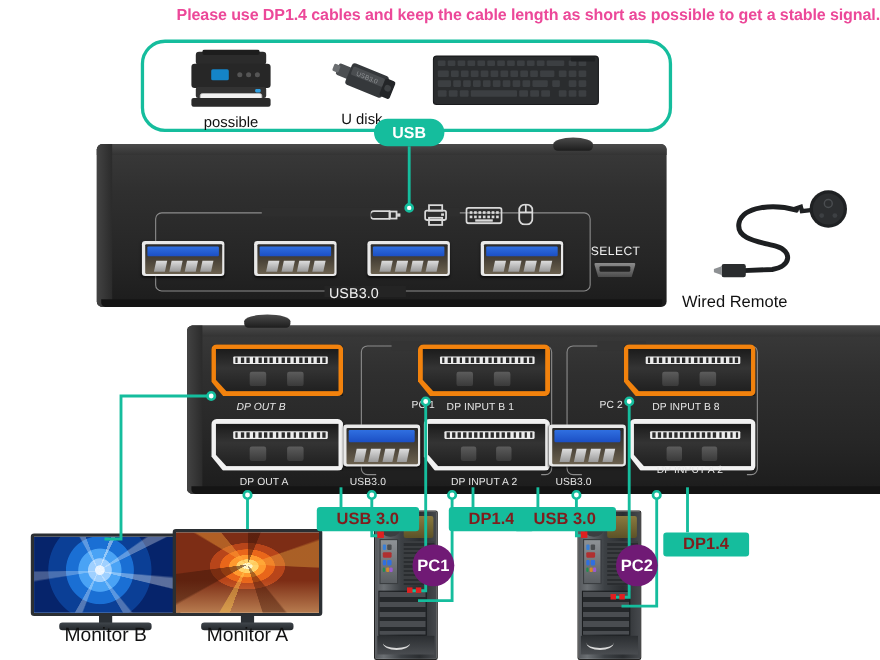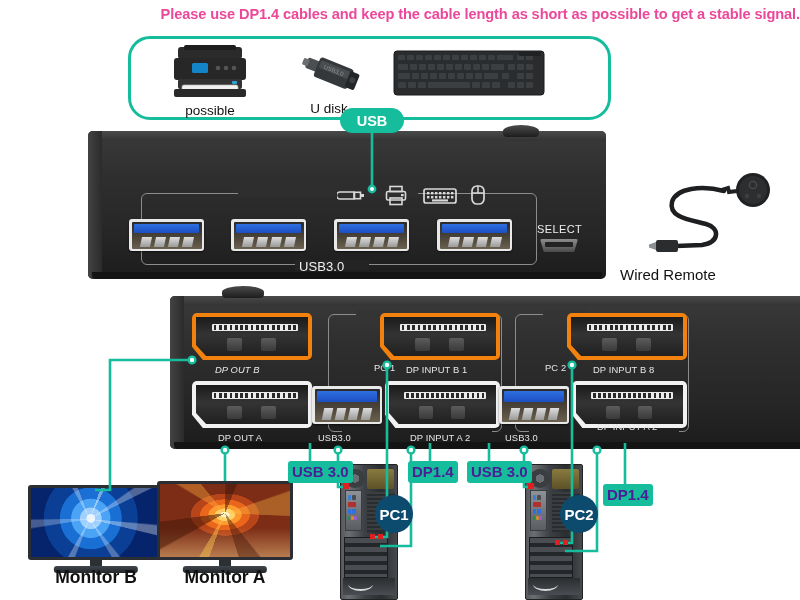--- a/index.html
+++ b/index.html
@@ -183,21 +183,21 @@
     bottom: -13px; width: 62%; height: 7px;
     background: linear-gradient(180deg,#40464c,#23272b);
     border-radius: 3px;
   }
   .mon-neck {
     position: absolute; left: 50%; transform: translateX(-50%);
     bottom: -8px; width: 12px; height: 8px; background: #2b3035;
   }
   .mon-cap {
     position: absolute; width: 100%; text-align: center;
-    font-size: 17.5px; font-weight: bold; color: #111;
+    font-size: 17.5px; font-weight: normal; color: #111;
     white-space: nowrap;
   }
   .screenB {
     width:100%;height:100%;
     background:
       radial-gradient(circle at 46% 44%, #eaf4ff 0 5%, #9fd0ff 6% 13%, #4aa3f5 14% 24%, #1a6fd4 25% 38%, #0b3f96 39% 58%, #06246b 59% 100%),
       linear-gradient(135deg,#0a2f7a,#1560c7 45%,#0a2b6e);
   }
   .screenB::after{
     content:""; position:absolute; inset:0;
@@ -267,32 +267,32 @@
     position: absolute; left: 4%; right: 4%; bottom: 3%; height: 13%;
     background: linear-gradient(180deg,#2b2e31,#4a4d51);
   }
   .pc-cable {
     position: absolute; left: 12%; bottom: 6%; width: 45%; height: 10%;
     border-bottom: 2px solid #d9d9d9; border-radius: 0 0 50% 50%;
   }
   .pc-badge {
     position: absolute;
     width: 38px; height: 38px; border-radius: 50%;
-    background: #0c4a6e; color: #fff;
+    background: #701a75; color: #fff;
     font-size: 15px; font-weight: bold;
     display: flex; align-items: center; justify-content: center;
     z-index: 20;
   }
 
   
   .tag {
     position: absolute;
-    background: #15bd9d; color: #4c1d95;
+    background: #15bd9d; color: #7f1d1d;
     font-size: 15px; font-weight: bold;
-    padding: 2px 4px 3px;
+    padding: 2px 18px 3px;
     border-radius: 3px;
     white-space: nowrap; z-index: 25;
   }
   svg.wires {
     position: absolute; left: 0; top: 0;
     width: 800px; height: 600px;
     pointer-events: none; z-index: 12;
   }
 </style>
 </head>

